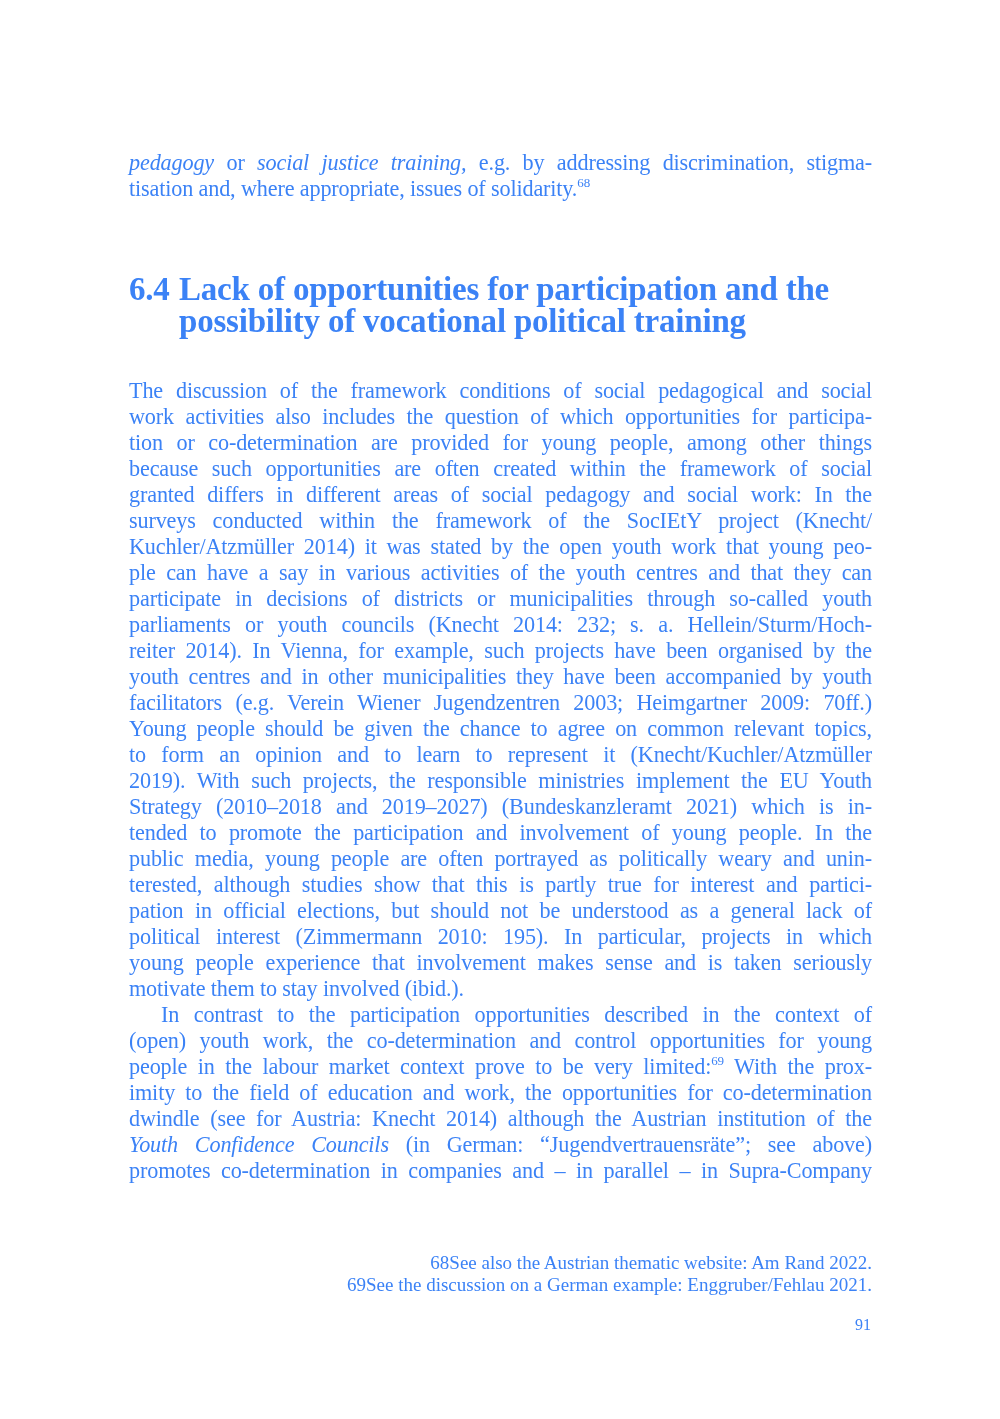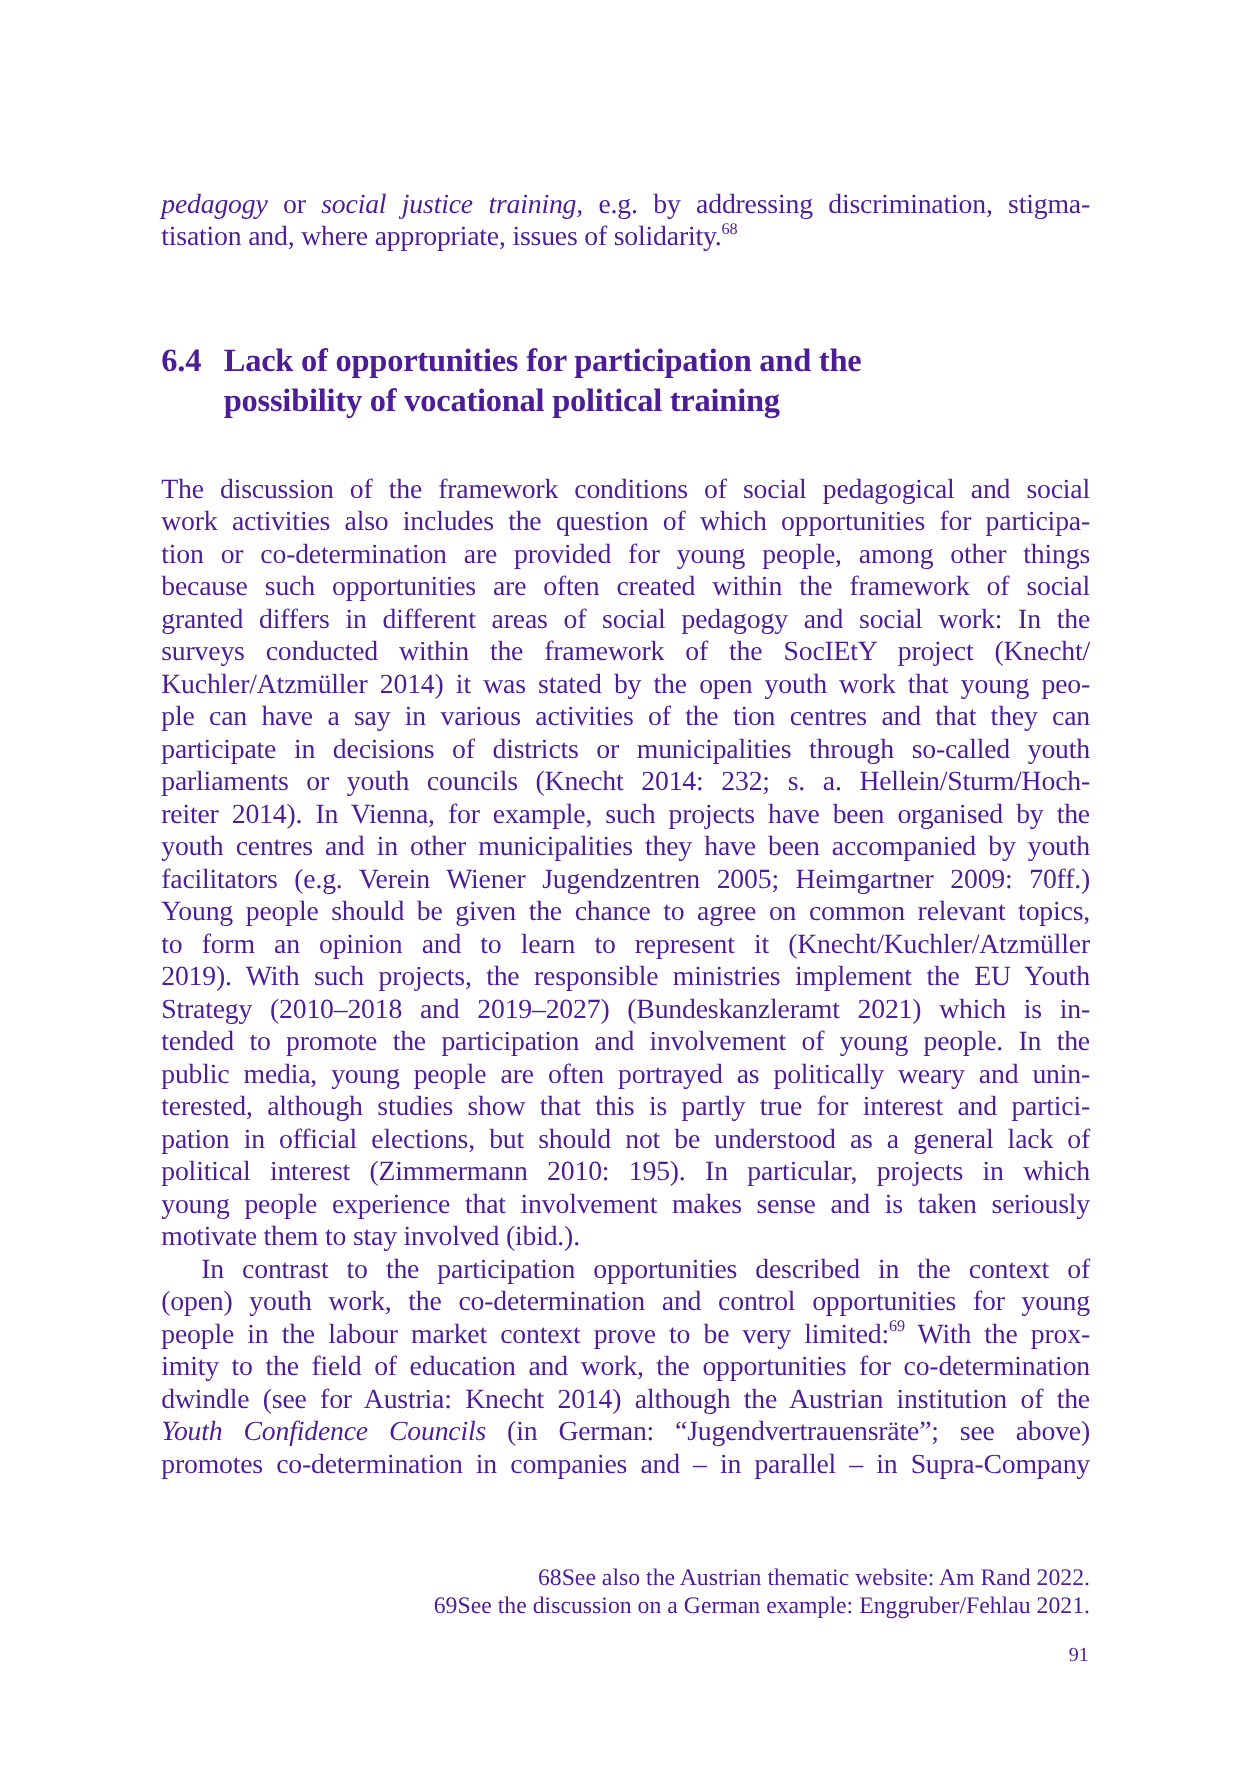--- a/index.html
+++ b/index.html
@@ -1,33 +1,33 @@
 <!DOCTYPE html>
 <html><head>
   <meta charset="utf-8">
   <style>
     html, body { margin: 0; padding: 0; background: #ffffff; }
     body { width: 1000px; height: 1419px; position: relative; overflow: hidden; }
     .page {
       position: absolute; left: 0; top: 0; width: 1000px; height: 1419px;
-      background: #ffffff; color: #4c1d95;
+      background: #ffffff; color: #3b82f6;
       font-family: "Liberation Serif", "DejaVu Serif", serif;
     }
     .block { position: absolute; left: 129px; width: 743px; }
     .line {
       display: block; height: 26px; line-height: 26px; font-size: 22.2px;
       text-align: justify; text-align-last: justify; white-space: nowrap;
       letter-spacing: -0.15px;
     }
     .line.last { text-align-last: left; }
     .line.indent { text-indent: 32px; }
     .intro { top: 150px; }
     .heading {
       position: absolute; left: 129px; top: 273px; width: 760px;
-      font-weight: bold; font-size: 26px; line-height: 32px; letter-spacing: -0.2px;
+      font-weight: bold; font-size: 33px; line-height: 32px; letter-spacing: -0.2px;
     }
     .heading .num { position: absolute; left: 0; top: 0; }
     .heading .h-line { display: block; padding-left: 50px; white-space: nowrap; }
     .body1 { top: 378px; }
     sup.fn { font-size: 13px; vertical-align: 9px; line-height: 0; }
     .footnotes { position: absolute; left: 129px; top: 1252px; width: 743px; }
     .fn-line { display: block; height: 22px; line-height: 22px; font-size: 19px; white-space: nowrap; text-align: right; }
     .fn-num { display: inline-block; width: 40px; }
     .page-number { position: absolute; right: 129px; top: 1316px; font-size: 16px; }
     .it { font-style: italic; }
@@ -49,26 +49,26 @@
   </div>
 
   <div class="block body1" id="body-block">
       <div class="line"><span>The discussion of the framework conditions of social pedagogical and social</span></div>
       <div class="line"><span>work activities also includes the question of which opportunities for participa-</span></div>
       <div class="line"><span>tion or co-determination are provided for young people, among other things</span></div>
       <div class="line"><span>because such opportunities are often created within the framework of social</span></div>
       <div class="line"><span>granted differs in different areas of social pedagogy and social work: In the</span></div>
       <div class="line"><span>surveys conducted within the framework of the SocIEtY project (Knecht/</span></div>
       <div class="line"><span>Kuchler/Atzmüller 2014) it was stated by the open youth work that young peo-</span></div>
-      <div class="line"><span>ple can have a say in various activities of the tion centres and that they can</span></div>
+      <div class="line"><span>ple can have a say in various activities of the youth centres and that they can</span></div>
       <div class="line"><span>participate in decisions of districts or municipalities through so-called youth</span></div>
       <div class="line"><span>parliaments or youth councils (Knecht 2014: 232; s. a. Hellein/Sturm/Hoch-</span></div>
       <div class="line"><span>reiter 2014). In Vienna, for example, such projects have been organised by the</span></div>
       <div class="line"><span>youth centres and in other municipalities they have been accompanied by youth</span></div>
-      <div class="line"><span>facilitators (e.g. Verein Wiener Jugendzentren 2005; Heimgartner 2009: 70ff.)</span></div>
+      <div class="line"><span>facilitators (e.g. Verein Wiener Jugendzentren 2003; Heimgartner 2009: 70ff.)</span></div>
       <div class="line"><span>Young people should be given the chance to agree on common relevant topics,</span></div>
       <div class="line"><span>to form an opinion and to learn to represent it (Knecht/Kuchler/Atzmüller</span></div>
       <div class="line"><span>2019). With such projects, the responsible ministries implement the EU Youth</span></div>
       <div class="line"><span>Strategy (2010–2018 and 2019–2027) (Bundeskanzleramt 2021) which is in-</span></div>
       <div class="line"><span>tended to promote the participation and involvement of young people. In the</span></div>
       <div class="line"><span>public media, young people are often portrayed as politically weary and unin-</span></div>
       <div class="line"><span>terested, although studies show that this is partly true for interest and partici-</span></div>
       <div class="line"><span>pation in official elections, but should not be understood as a general lack of</span></div>
       <div class="line"><span>political interest (Zimmermann 2010: 195). In particular, projects in which</span></div>
       <div class="line"><span>young people experience that involvement makes sense and is taken seriously</span></div>

